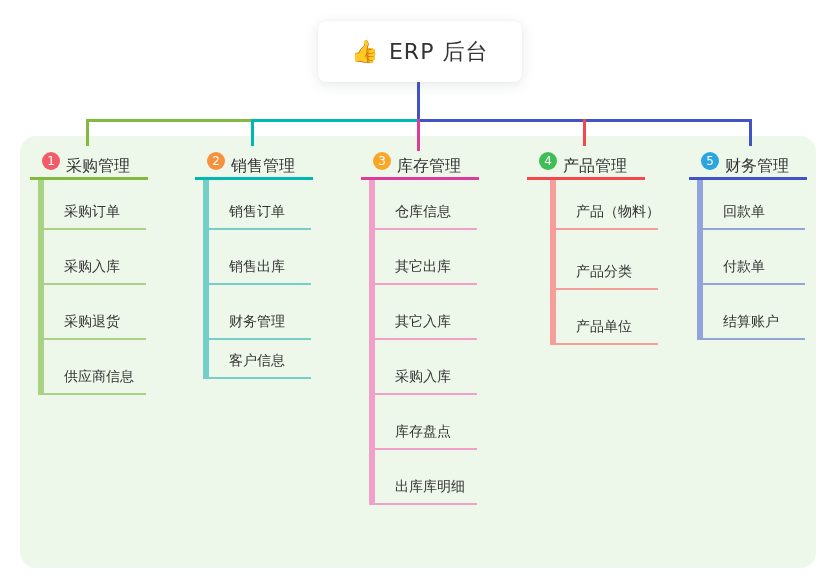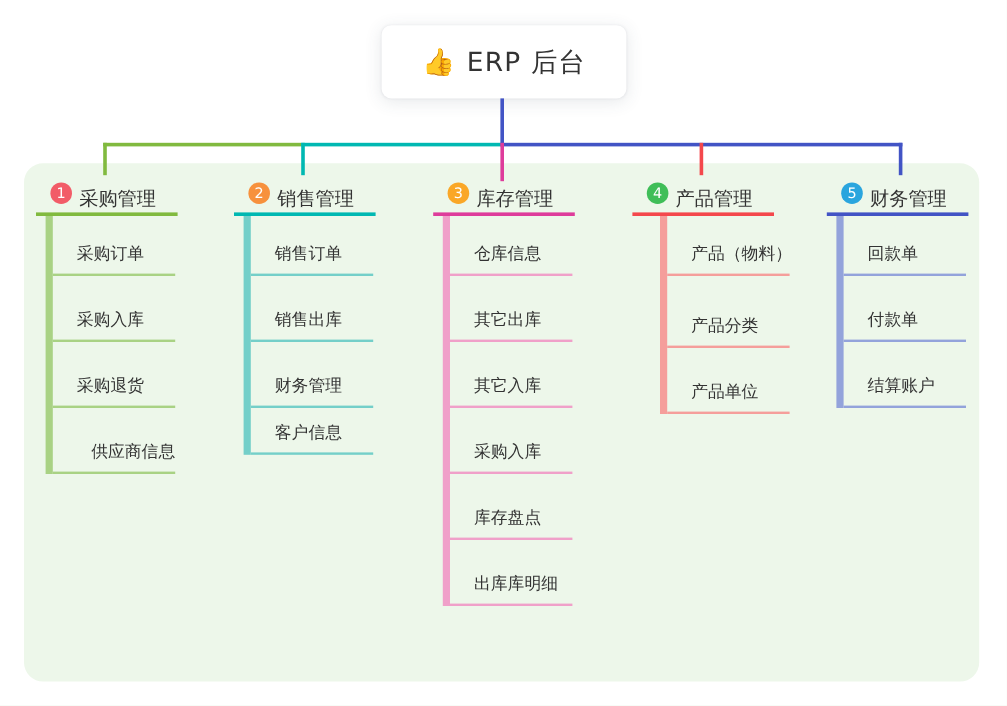--- a/index.html
+++ b/index.html
@@ -82,21 +82,21 @@
     <div class="children" style="left: 38px; top: 180px; border-left-color: rgb(169, 210, 132);">
       <div class="child-row" style="height: 50px; border-bottom-color: rgb(169, 210, 132);">
         <span class="child-label">采购订单</span>
       </div>
       <div class="child-row" style="height: 55px; border-bottom-color: rgb(169, 210, 132);">
         <span class="child-label">采购入库</span>
       </div>
       <div class="child-row" style="height: 55px; border-bottom-color: rgb(169, 210, 132);">
         <span class="child-label">采购退货</span>
       </div>
-      <div class="child-row" style="height: 55px; border-bottom-color: rgb(169, 210, 132); justify-content: flex-end;">
+      <div class="child-row" style="height: 55px; border-bottom-color: rgb(169, 210, 132);">
         <span class="child-label">供应商信息</span>
       </div>
     </div>
     <div class="branch-title" style="left: 195px; top: 146px; width: 118px; border-bottom-color: rgb(0, 184, 178);">
       <span class="badge" style="background: rgb(247, 145, 61);">2</span>
       <span class="branch-label">销售管理</span>
     </div>
     <div class="children" style="left: 203px; top: 180px; border-left-color: rgb(116, 207, 201);">
       <div class="child-row" style="height: 50px; border-bottom-color: rgb(116, 207, 201);">
         <span class="child-label">销售订单</span>

